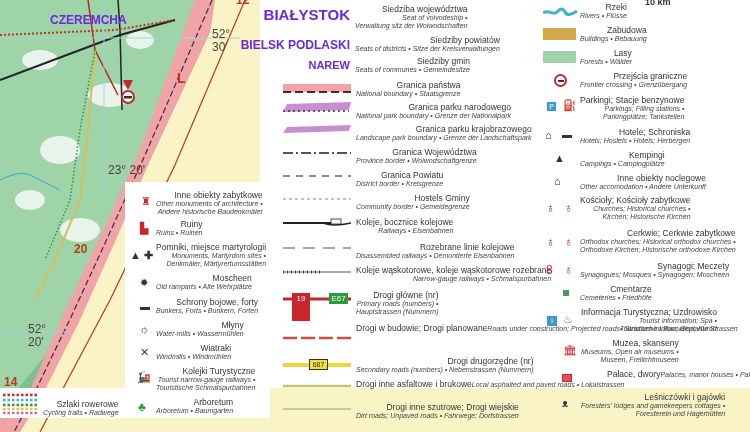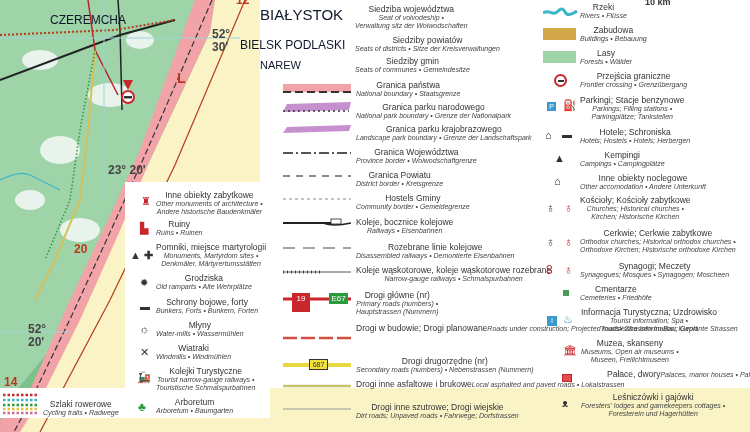--- a/index.html
+++ b/index.html
@@ -1,25 +1,25 @@
 <!DOCTYPE html>
 <html><head>
 <meta charset="utf-8">
 <style>
   *{box-sizing:border-box;margin:0;padding:0}
   body{width:750px;height:432px;overflow:hidden;background:#fff;font-family:"Liberation Sans",sans-serif;position:relative;color:#333}
   .bgyellow{position:absolute;left:0;top:0;width:750px;height:432px;background:#f9f3c6}
   .map{position:absolute;left:0;top:0;width:260px;height:432px;overflow:hidden}
   .whitepanel{position:absolute;background:#fff}
-  .leg-row{position:absolute;display:flex;align-items:center}
+  .leg-row{position:absolute;display:flex;align-items:flex-end}
   .t1{font-size:8.5px;color:#333;line-height:9px;white-space:nowrap}
   .t2{font-size:7px;font-style:italic;color:#444;line-height:8px;white-space:nowrap}
-  .city{position:absolute;font-weight:normal;color:#0f172a;text-align:left;white-space:nowrap}
+  .city{position:absolute;font-weight:bold;color:#6d28d9;text-align:right;white-space:nowrap}
   .sym{position:absolute}
-  .deg{position:absolute;font-weight:bold;font-size:12px;color:#444;line-height:13px}
+  .deg{position:absolute;font-weight:normal;font-size:12px;color:#444;line-height:13px}
   .num{position:absolute;font-weight:bold;font-size:12px;color:#b63a1d}
 </style>
 </head>
 <body>
 
 <div class="bgyellow"></div>
 
 <svg class="map" width="260" height="432" viewBox="0 0 260 432">
   <polygon points="0,0 225,0 150,160 100,270 60,350 0,432" fill="#7cc08c"></polygon>
   <polygon points="0,0 210,0 140,150 95,260 50,350 0,410" fill="#b7e0bb" opacity="0.6"></polygon>
@@ -98,21 +98,21 @@
   <line x1="0" y1="141" x2="48" y2="141" stroke="#222" stroke-width="2"></line>
     <path d="M40,141 Q50,145 68,141" stroke="#222" stroke-width="1.5" fill="none"></path>
     <rect x="48" y="137" width="10" height="5" fill="#fff" stroke="#222" stroke-width="0.8"></rect>
   <line x1="0" y1="166" x2="68" y2="166" stroke="#888" stroke-width="1.5" stroke-dasharray="12 8"></line>
   <line x1="0" y1="190" x2="68" y2="190" stroke="#555" stroke-width="1"></line>
     <line x1="0" y1="190" x2="40" y2="190" stroke="#444" stroke-width="3" stroke-dasharray="1 3"></line>
   <line x1="0" y1="217" x2="68" y2="217" stroke="#c8262b" stroke-width="3"></line>
   <line x1="0" y1="256" x2="68" y2="256" stroke="#d05040" stroke-width="2.5" stroke-dasharray="14 4"></line>
   <line x1="0" y1="283" x2="68" y2="283" stroke="#e8d840" stroke-width="4"></line>
 </svg>
-<div class="sym" style="left:292px;top:293px;width:18px;height:19px;background:#c8262b;color:#fff;font-size:8px;text-align:center;line-height:11px">19</div>
+<div class="sym" style="left:292px;top:293px;width:18px;height:28px;background:#c8262b;color:#fff;font-size:8px;text-align:center;line-height:11px">19</div>
 <div class="sym" style="left:329px;top:293px;width:19px;height:11px;background:#2a9a3a;color:#fff;font-size:8px;text-align:center;line-height:11px">E67</div>
 <div class="sym" style="left:309px;top:359px;width:19px;height:11px;background:#f0e040;border:1px solid #333;color:#333;font-size:7px;text-align:center;line-height:9px">687</div>
 <svg class="sym" style="left:283px;top:383px" width="70" height="30">
   <line x1="0" y1="3" x2="68" y2="3" stroke="#c8c270" stroke-width="2.5"></line>
   <line x1="0" y1="26" x2="68" y2="26" stroke="#999" stroke-width="1"></line>
 </svg>
 
 <div class="leg-row" style="left:356px;top:81px;flex-direction:column">
     <span class="t1">Granica państwa</span>
     <span class="t2">National boundary • Staatsgrenze</span>
@@ -184,21 +184,21 @@
     <span class="t2">Ruins • Ruinen</span>
   </div>
 <div class="sym" style="left:130px;top:249px;color:#333;font-size:11px;font-weight:bold">▲ ✚</div>
 <div class="leg-row" style="left:156px;top:243px;flex-direction:column">
     <span class="t1">Pomniki, miejsce martyrologii</span>
     <span class="t2">Monuments, Martyrdom sites •</span>
     <span class="t2">Denkmäler, Märtyrertumsstätten</span>
   </div>
 <div class="sym" style="left:140px;top:277px;color:#333;font-size:10px">✹</div>
 <div class="leg-row" style="left:156px;top:274px;flex-direction:column">
-    <span class="t1">Grodziska</span>
+    <span class="t1">Moscheen</span>
     <span class="t2">Old ramparts • Alte Wehrplätze</span>
   </div>
 <div class="sym" style="left:140px;top:301px;color:#333;font-size:10px">▬</div>
 <div class="leg-row" style="left:156px;top:298px;flex-direction:column">
     <span class="t1">Schrony bojowe, forty</span>
     <span class="t2">Bunkers, Forts • Bunkern, Forten</span>
   </div>
 <div class="sym" style="left:139px;top:323px;color:#333;font-size:11px">☼</div>
 <div class="leg-row" style="left:156px;top:321px;flex-direction:column">
     <span class="t1">Młyny</span>

